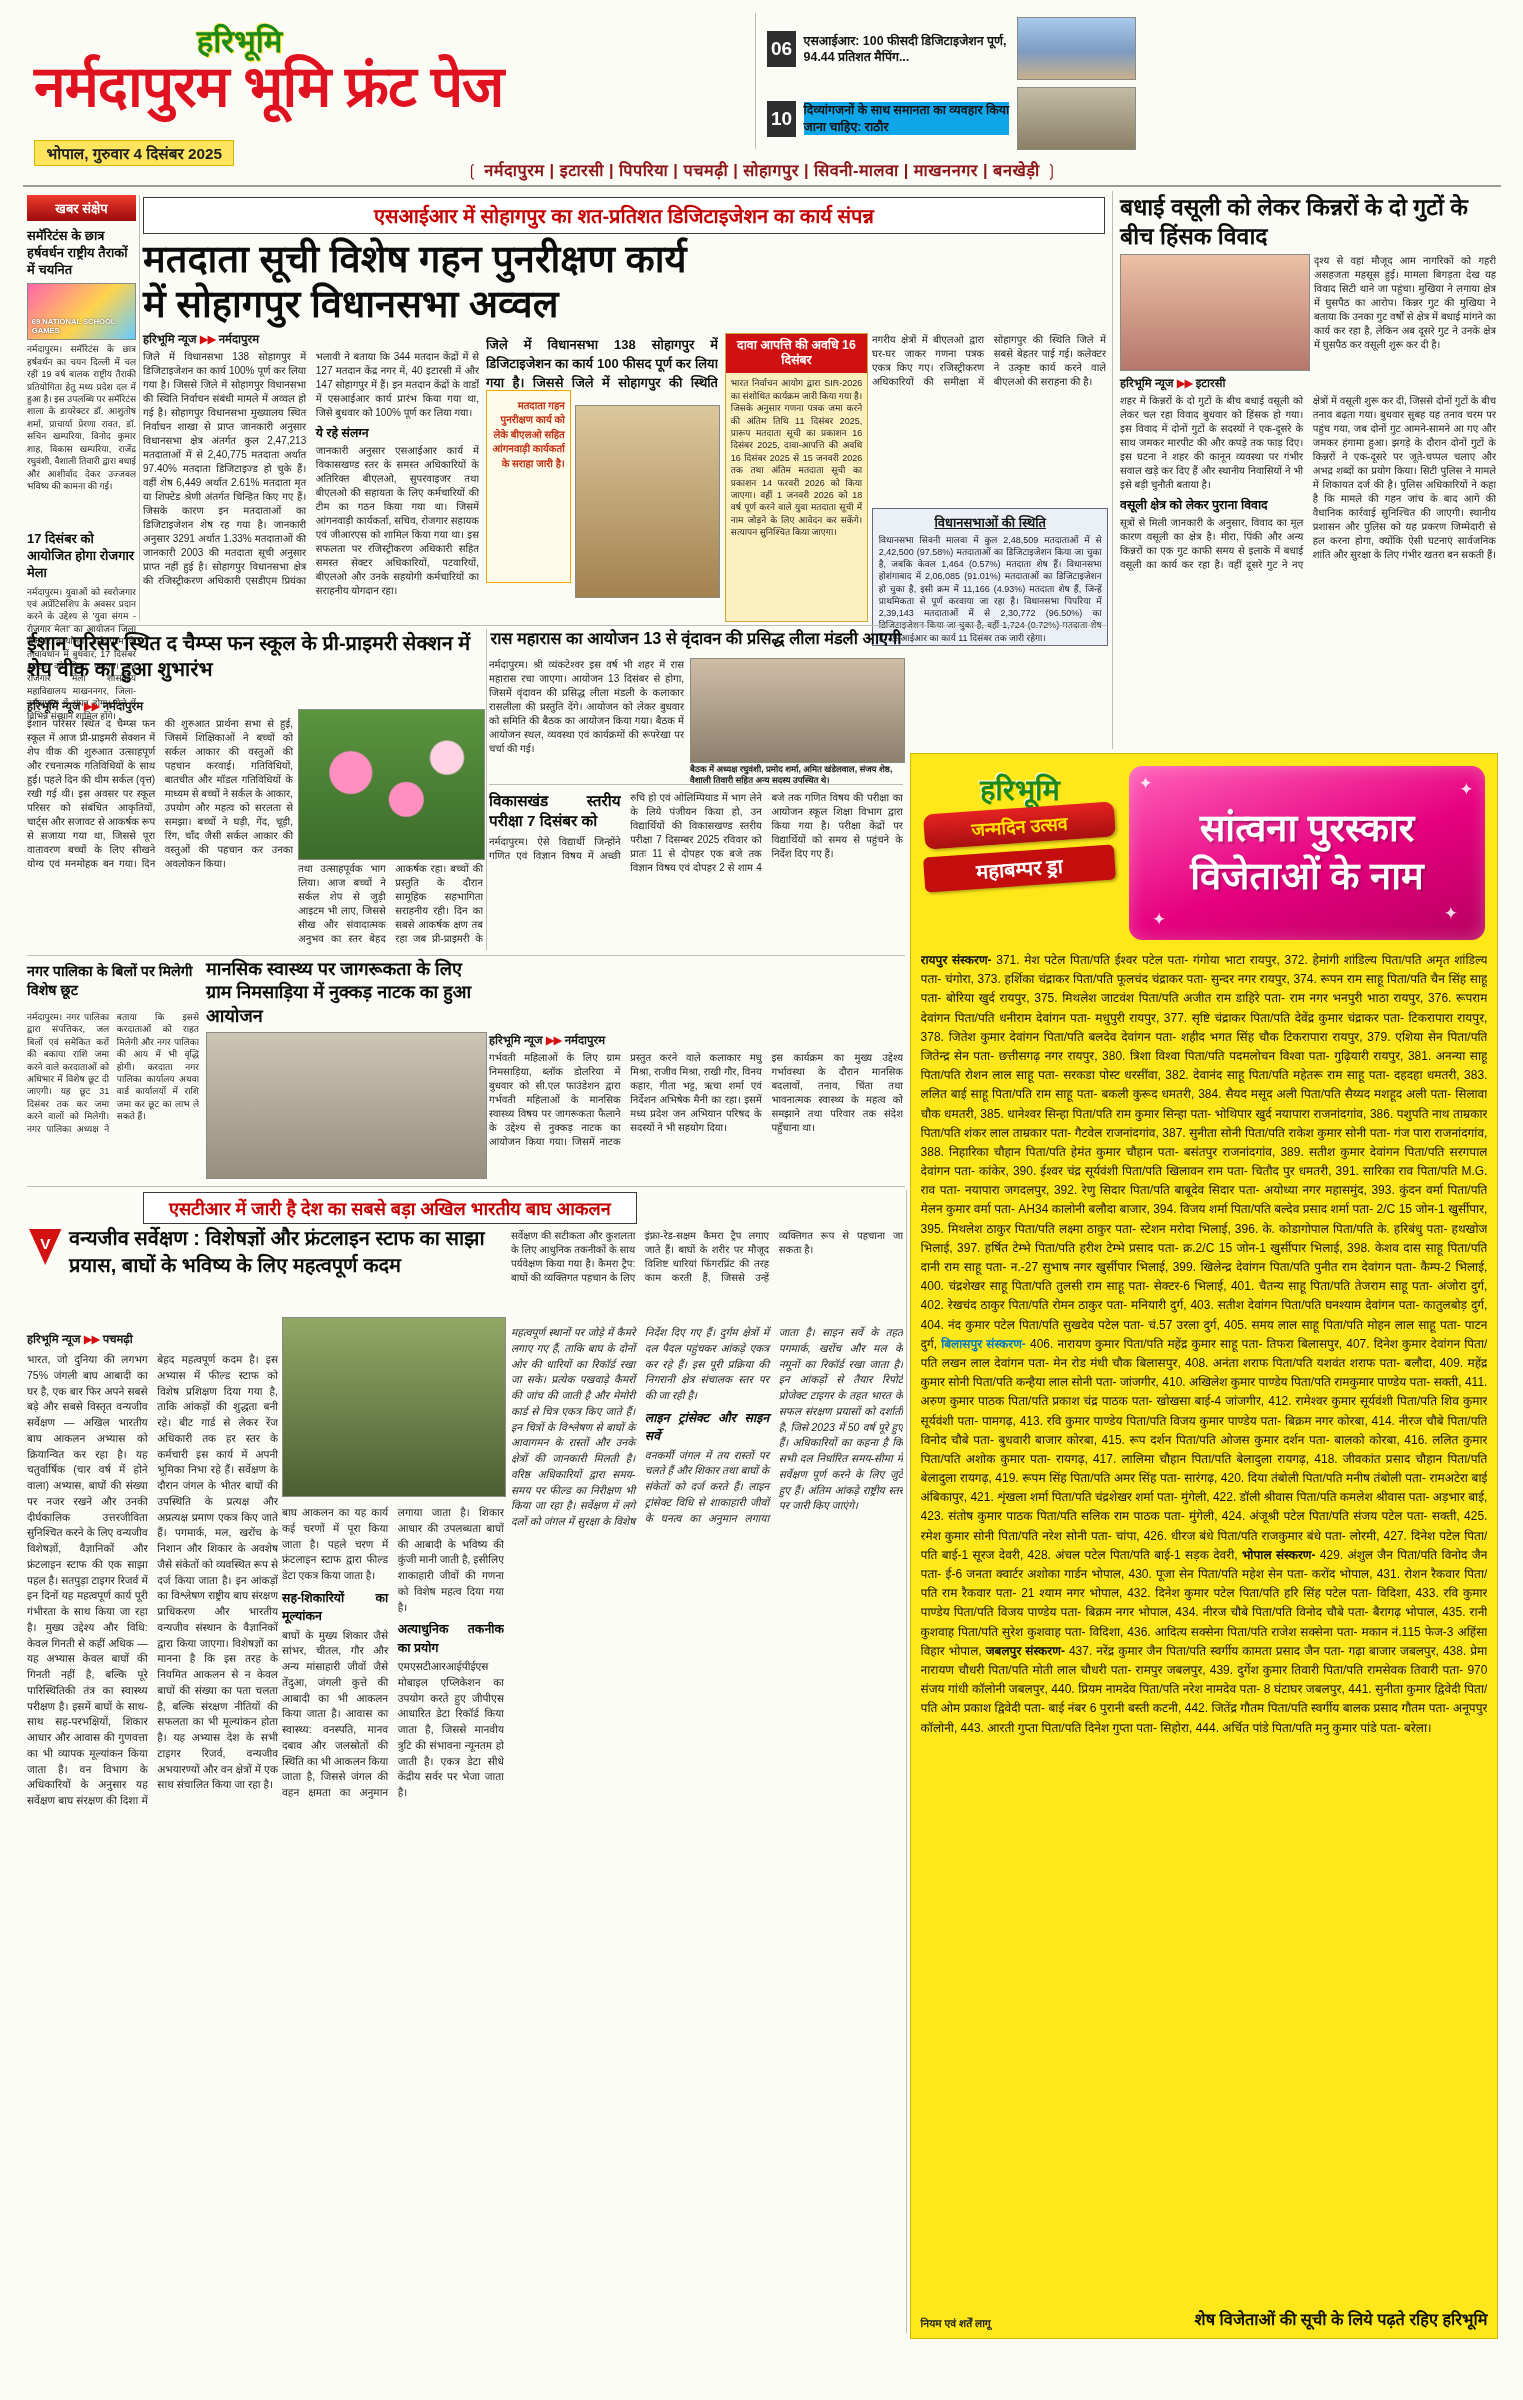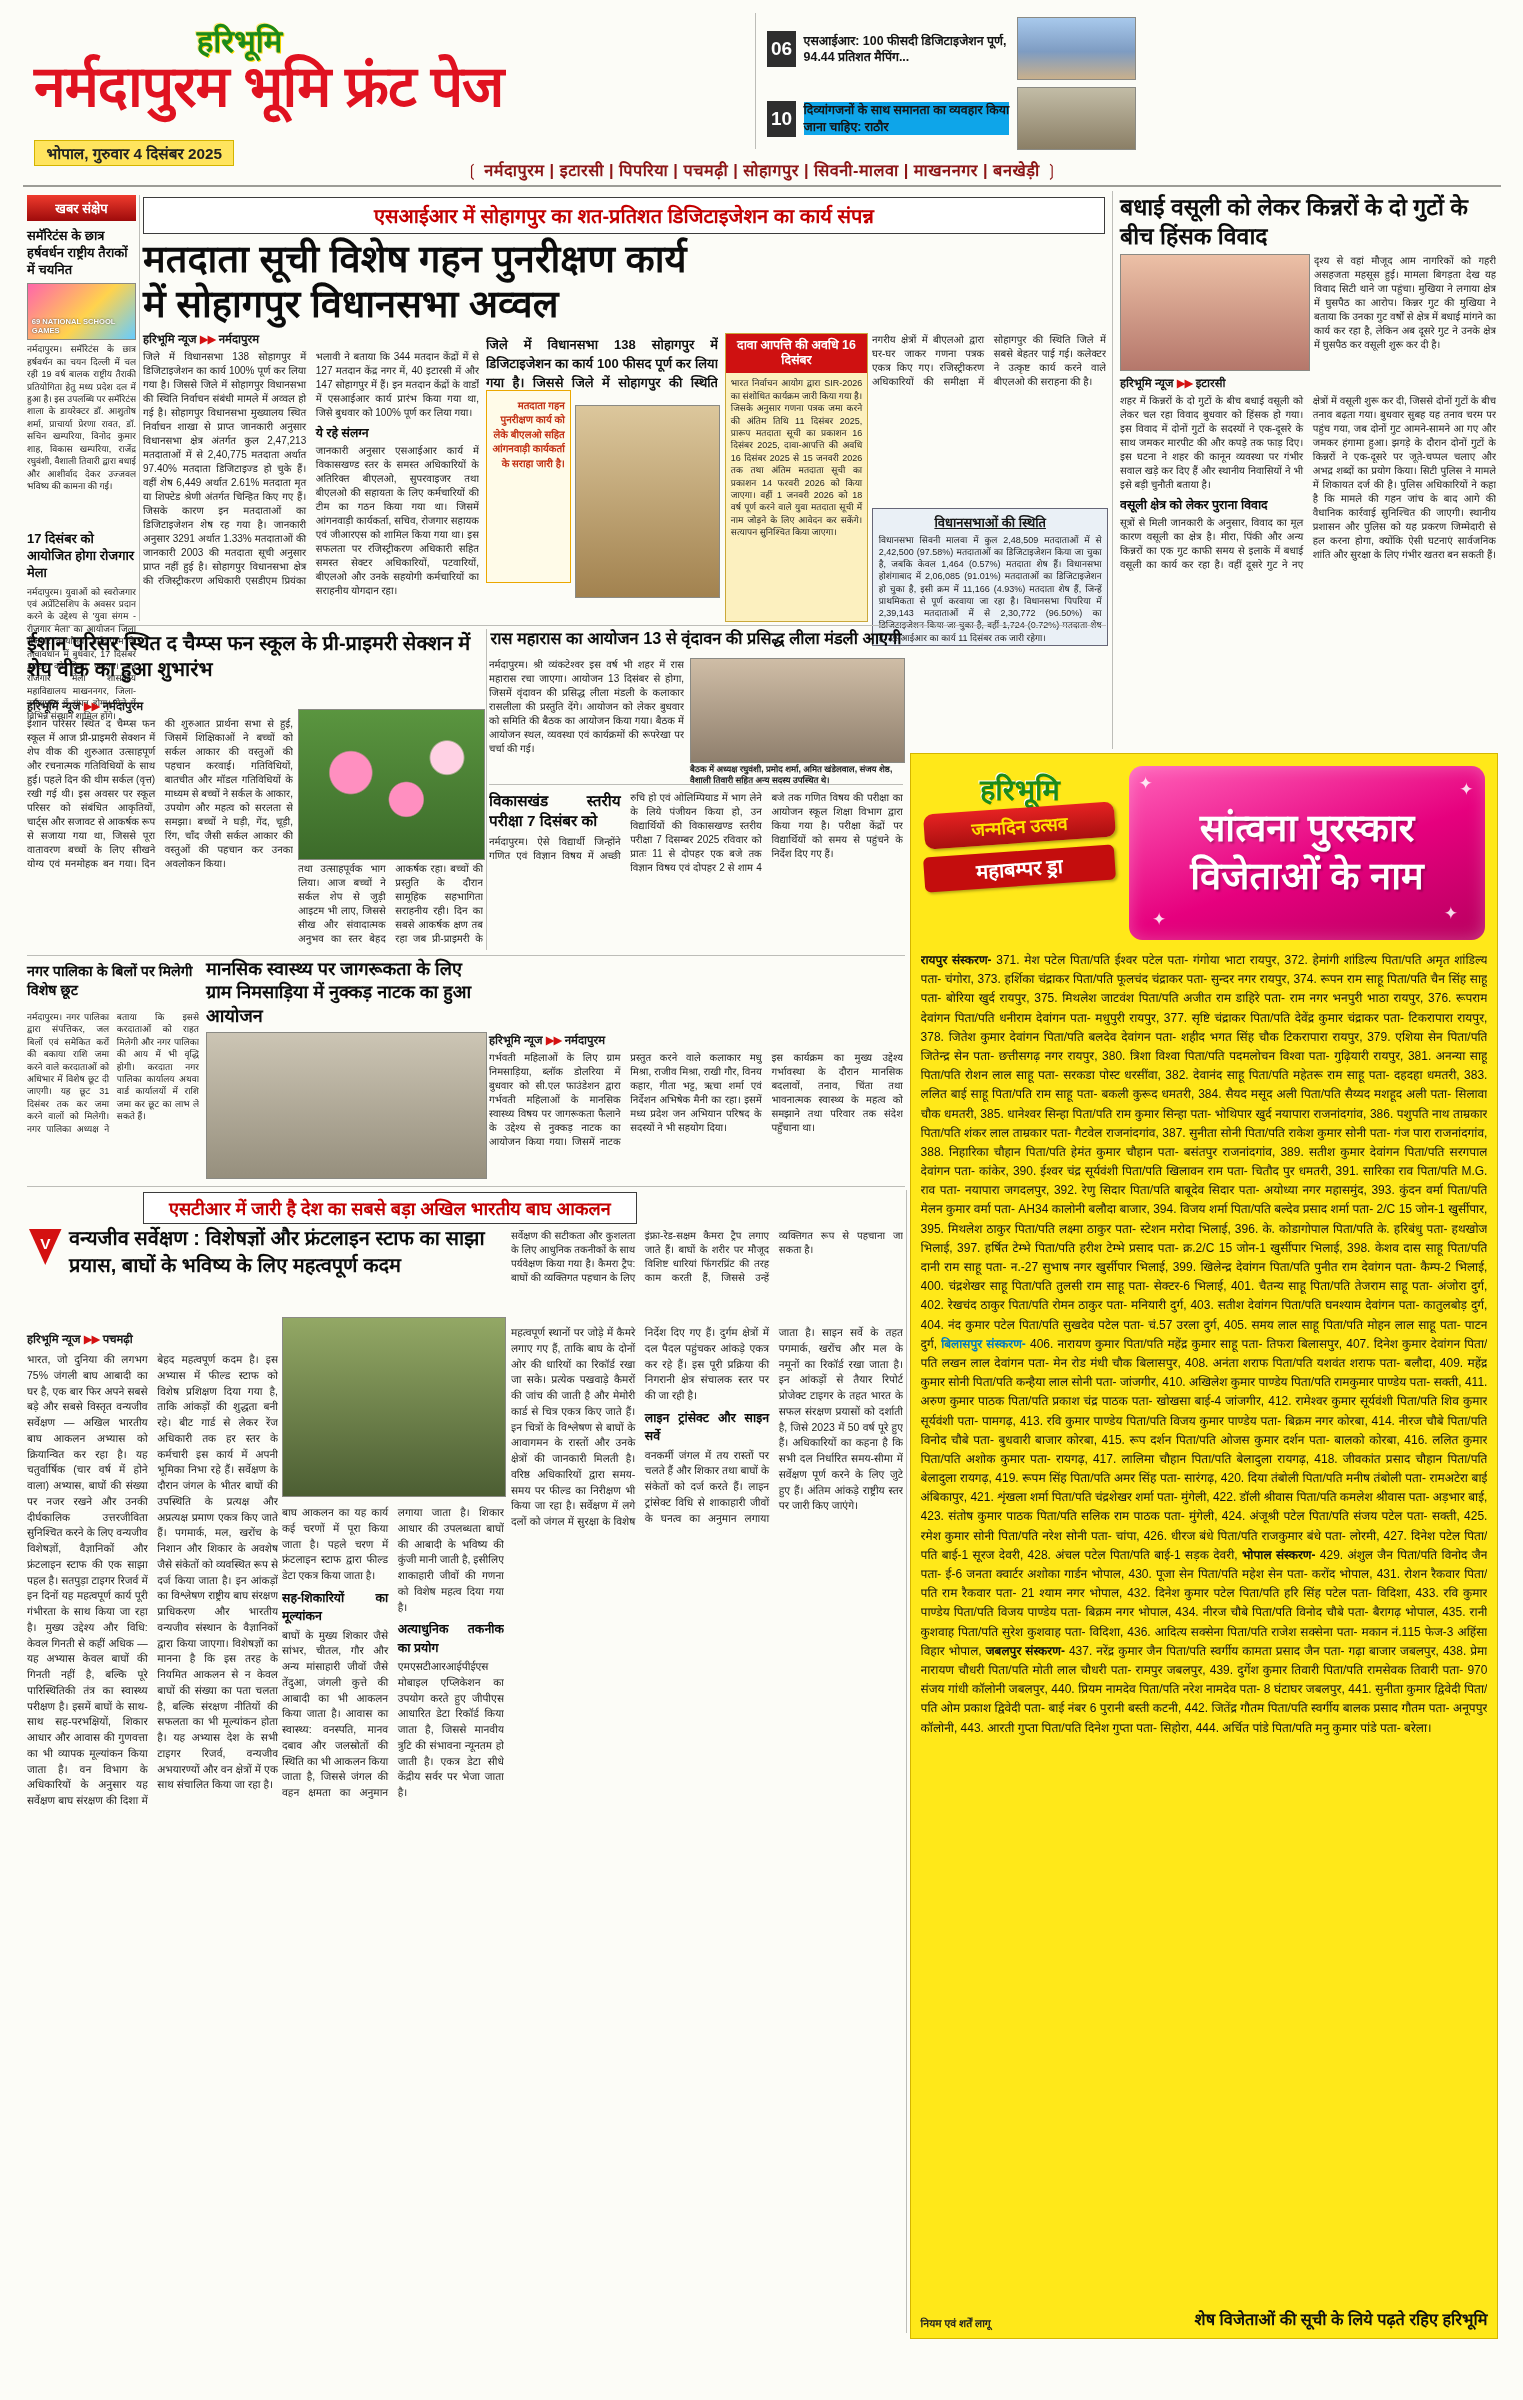--- a/index.html
+++ b/index.html
@@ -225,21 +225,21 @@
   <div class="abs bt cols2" style="left:27px;top:1352px;width:251px;height:971px;font-size:10.5px;line-height:1.5;">
     <p>भारत, जो दुनिया की लगभग 75% जंगली बाघ आबादी का घर है, एक बार फिर अपने सबसे बड़े और सबसे विस्तृत वन्यजीव सर्वेक्षण — अखिल भारतीय बाघ आकलन अभ्यास को क्रियान्वित कर रहा है। यह चतुर्वार्षिक (चार वर्ष में होने वाला) अभ्यास, बाघों की संख्या पर नजर रखने और उनकी दीर्घकालिक उत्तरजीविता सुनिश्चित करने के लिए वन्यजीव विशेषज्ञों, वैज्ञानिकों और फ्रंटलाइन स्टाफ की एक साझा पहल है। सतपुड़ा टाइगर रिजर्व में इन दिनों यह महत्वपूर्ण कार्य पूरी गंभीरता के साथ किया जा रहा है। मुख्य उद्देश्य और विधि: केवल गिनती से कहीं अधिक — यह अभ्यास केवल बाघों की गिनती नहीं है, बल्कि पूरे पारिस्थितिकी तंत्र का स्वास्थ्य परीक्षण है। इसमें बाघों के साथ-साथ सह-परभक्षियों, शिकार आधार और आवास की गुणवत्ता का भी व्यापक मूल्यांकन किया जाता है। वन विभाग के अधिकारियों के अनुसार यह सर्वेक्षण बाघ संरक्षण की दिशा में बेहद महत्वपूर्ण कदम है। इस अभ्यास में फील्ड स्टाफ को विशेष प्रशिक्षण दिया गया है, ताकि आंकड़ों की शुद्धता बनी रहे। बीट गार्ड से लेकर रेंज अधिकारी तक हर स्तर के कर्मचारी इस कार्य में अपनी भूमिका निभा रहे हैं। सर्वेक्षण के दौरान जंगल के भीतर बाघों की उपस्थिति के प्रत्यक्ष और अप्रत्यक्ष प्रमाण एकत्र किए जाते हैं। पगमार्क, मल, खरोंच के निशान और शिकार के अवशेष जैसे संकेतों को व्यवस्थित रूप से दर्ज किया जाता है। इन आंकड़ों का विश्लेषण राष्ट्रीय बाघ संरक्षण प्राधिकरण और भारतीय वन्यजीव संस्थान के वैज्ञानिकों द्वारा किया जाएगा। विशेषज्ञों का मानना है कि इस तरह के नियमित आकलन से न केवल बाघों की संख्या का पता चलता है, बल्कि संरक्षण नीतियों की सफलता का भी मूल्यांकन होता है। यह अभ्यास देश के सभी टाइगर रिजर्व, वन्यजीव अभयारण्यों और वन क्षेत्रों में एक साथ संचालित किया जा रहा है।</p>
   </div>
   <div class="abs bt cols2" style="left:282px;top:1505px;width:222px;height:818px;font-size:10.5px;line-height:1.5;">
     <p>बाघ आकलन का यह कार्य कई चरणों में पूरा किया जाता है। पहले चरण में फ्रंटलाइन स्टाफ द्वारा फील्ड डेटा एकत्र किया जाता है।</p>
     <h4>सह-शिकारियों का मूल्यांकन</h4>
     <p>बाघों के मुख्य शिकार जैसे सांभर, चीतल, गौर और अन्य मांसाहारी जीवों जैसे तेंदुआ, जंगली कुत्ते की आबादी का भी आकलन किया जाता है। आवास का स्वास्थ्य: वनस्पति, मानव दबाव और जलस्रोतों की स्थिति का भी आकलन किया जाता है, जिससे जंगल की वहन क्षमता का अनुमान लगाया जाता है। शिकार आधार की उपलब्धता बाघों की आबादी के भविष्य की कुंजी मानी जाती है, इसीलिए शाकाहारी जीवों की गणना को विशेष महत्व दिया गया है।</p>
     <h4>अत्याधुनिक तकनीक का प्रयोग</h4>
     <p>एमएसटीआरआईपीईएस मोबाइल एप्लिकेशन का उपयोग करते हुए जीपीएस आधारित डेटा रिकॉर्ड किया जाता है, जिससे मानवीय त्रुटि की संभावना न्यूनतम हो जाती है। एकत्र डेटा सीधे केंद्रीय सर्वर पर भेजा जाता है।</p>
   </div>
-  <div class="abs bt cols3" style="left:511px;top:1325px;width:392px;height:998px;font-size:10.5px;line-height:1.5;">
+  <div class="abs bt cols3" style="left:511px;top:1325px;width:392px;height:998px;font-size:10.5px;line-height:1.5;font-style:italic;">
     <p>महत्वपूर्ण स्थानों पर जोड़े में कैमरे लगाए गए हैं, ताकि बाघ के दोनों ओर की धारियों का रिकॉर्ड रखा जा सके। प्रत्येक पखवाड़े कैमरों की जांच की जाती है और मेमोरी कार्ड से चित्र एकत्र किए जाते हैं। इन चित्रों के विश्लेषण से बाघों के आवागमन के रास्तों और उनके क्षेत्रों की जानकारी मिलती है। वरिष्ठ अधिकारियों द्वारा समय-समय पर फील्ड का निरीक्षण भी किया जा रहा है। सर्वेक्षण में लगे दलों को जंगल में सुरक्षा के विशेष निर्देश दिए गए हैं। दुर्गम क्षेत्रों में दल पैदल पहुंचकर आंकड़े एकत्र कर रहे हैं। इस पूरी प्रक्रिया की निगरानी क्षेत्र संचालक स्तर पर की जा रही है।</p>
     <h4>लाइन ट्रांसेक्ट और साइन सर्वे</h4>
     <p>वनकर्मी जंगल में तय रास्तों पर चलते हैं और शिकार तथा बाघों के संकेतों को दर्ज करते हैं। लाइन ट्रांसेक्ट विधि से शाकाहारी जीवों के घनत्व का अनुमान लगाया जाता है। साइन सर्वे के तहत पगमार्क, खरोंच और मल के नमूनों का रिकॉर्ड रखा जाता है। इन आंकड़ों से तैयार रिपोर्ट प्रोजेक्ट टाइगर के तहत भारत के सफल संरक्षण प्रयासों को दर्शाती है, जिसे 2023 में 50 वर्ष पूरे हुए हैं। अधिकारियों का कहना है कि सभी दल निर्धारित समय-सीमा में सर्वेक्षण पूर्ण करने के लिए जुटे हुए हैं। अंतिम आंकड़े राष्ट्रीय स्तर पर जारी किए जाएंगे।</p>
   </div>
   <div class="vline" style="left:906px;top:1190px;height:1143px;"></div>
 
   <div class="abs winners" style="left:910px;top:753px;width:586px;height:1584px;">
     <div class="abs" style="left:13.4px;top:15.3px;width:191px;">
       <div class="w-brand">हरिभूमि</div>
       <div class="w-rib1">जन्मदिन उत्सव</div>

